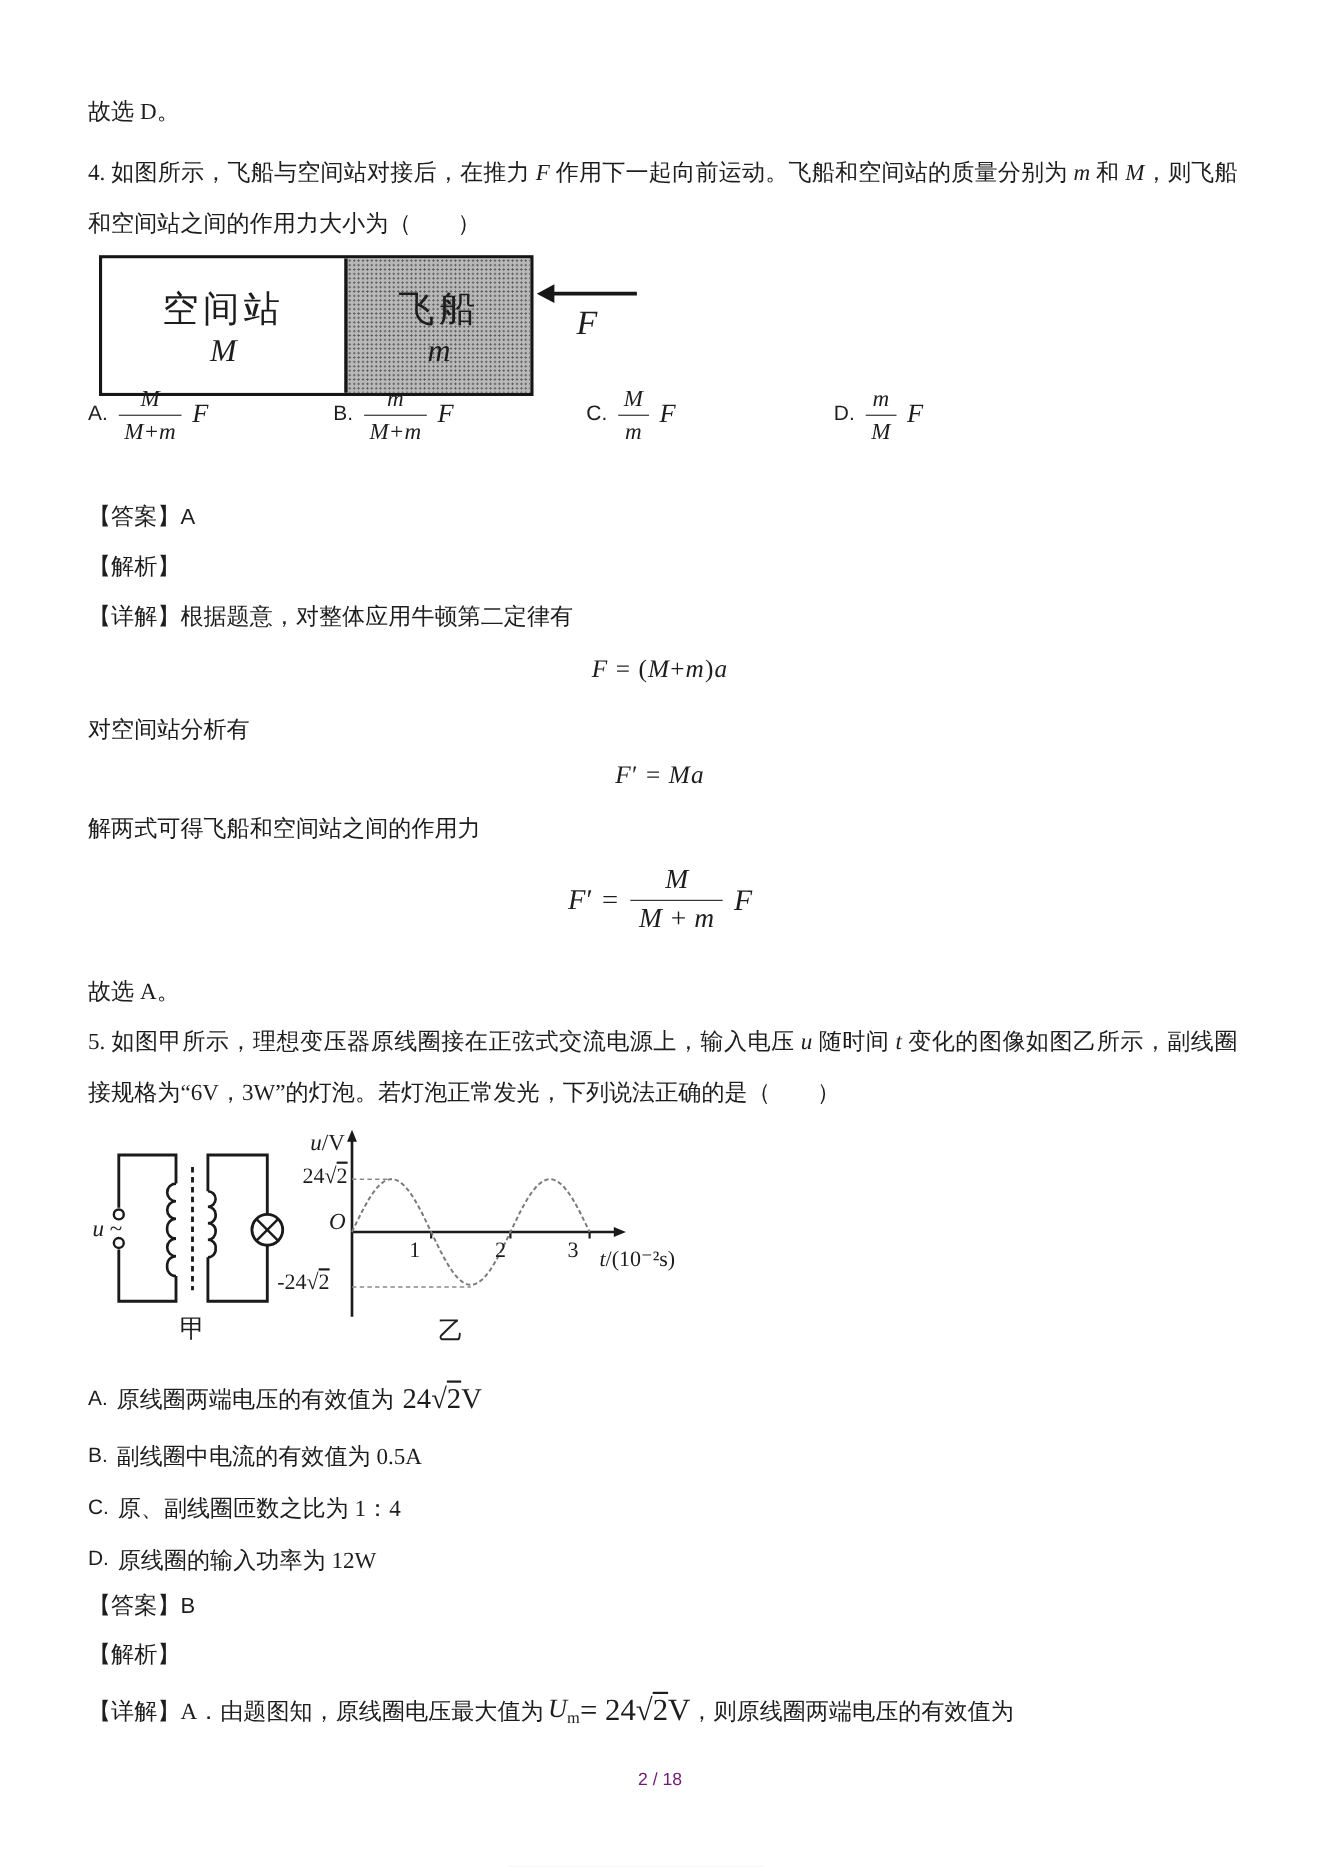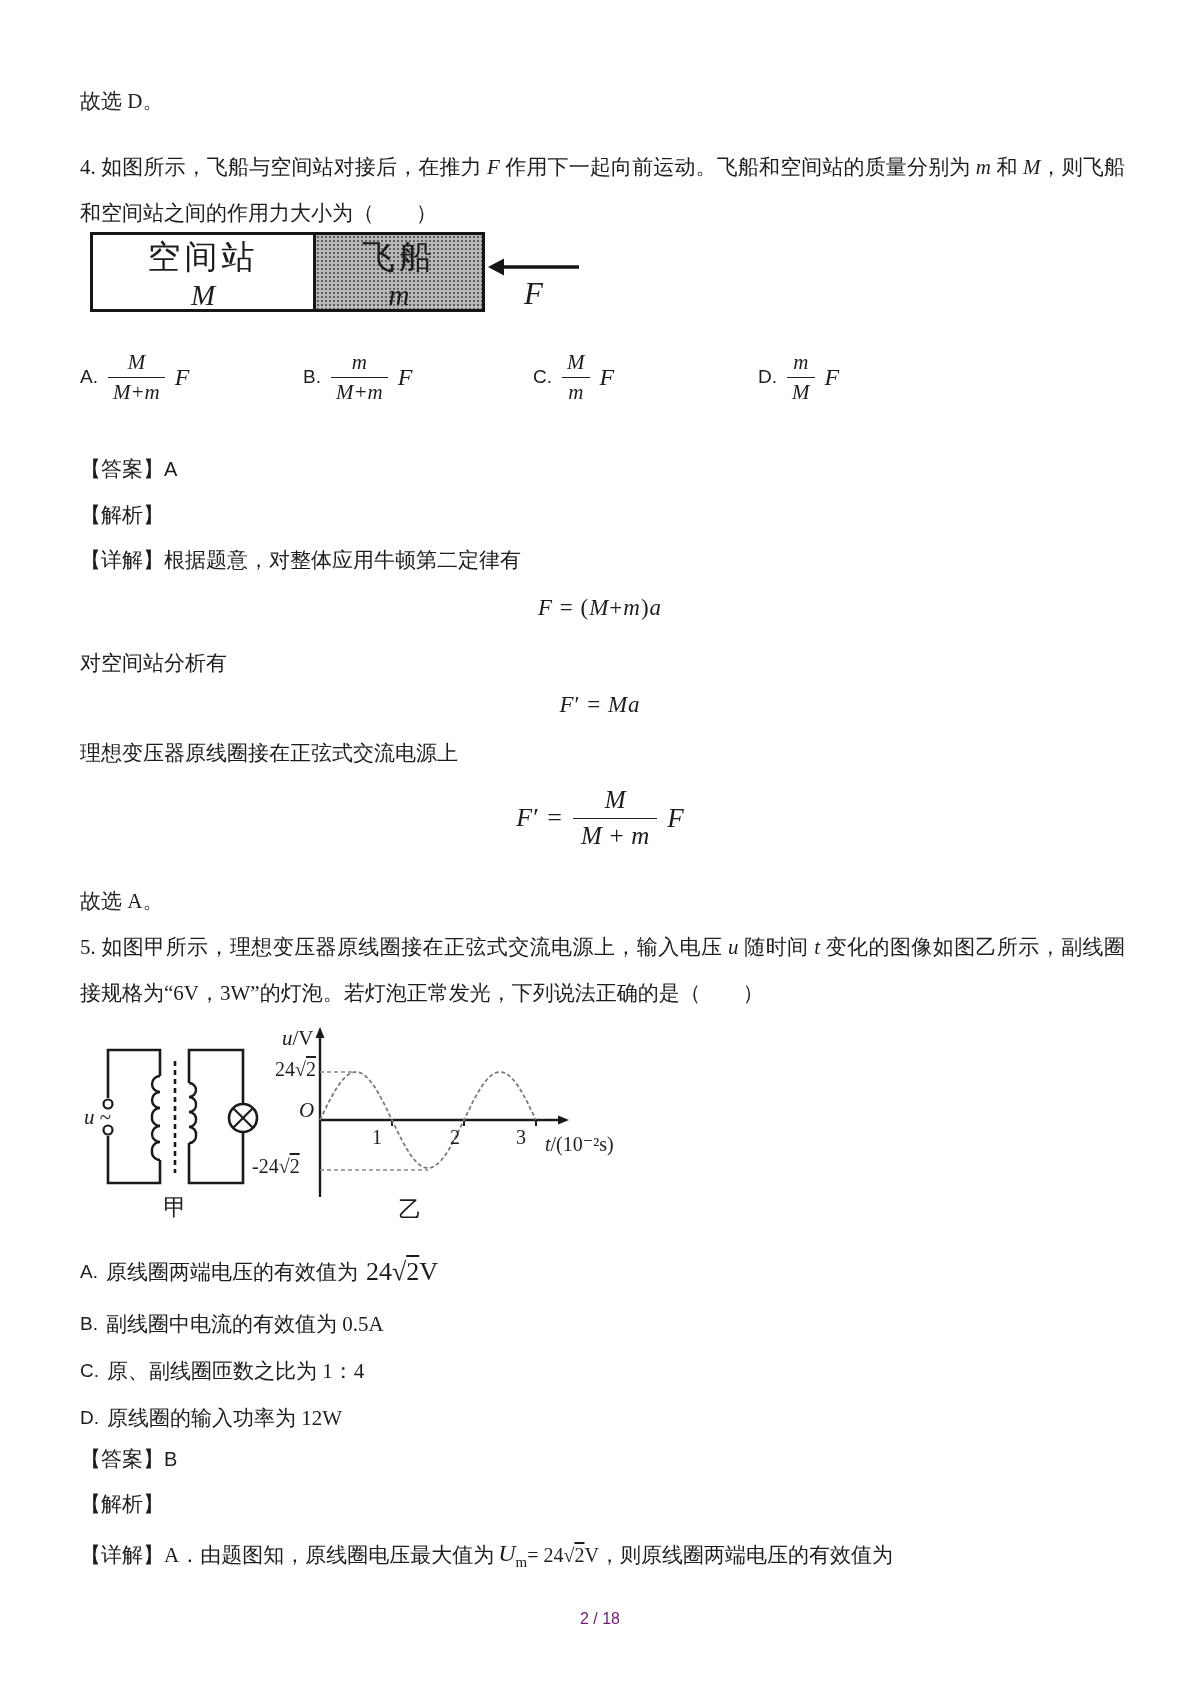--- a/index.html
+++ b/index.html
@@ -37,23 +37,23 @@
   .footer{font-family:"Liberation Sans","DejaVu Sans",sans-serif;font-size:16px;color:#701a75;}
   svg{display:block;}
 </style>
 </head>
 <body>
 
 <div class="page">
 
   <div class="abs cn" style="left:80px;top:78px;">故选 D。</div>
 
-  <div class="abs cn just" style="left:80px;top:144px;width:1045px;"><span>4. 如图所示，飞船与空间站对接后，在推力 </span><span class="v">F</span><span> 作用下一起向前运动。飞船和空间站的质量分别为 </span><span class="v">m</span><span> 和 </span><span class="v">M</span><span>，则飞船和空间站之间的作用力大小为（　　）</span></div>
-
-  <div class="abs" style="left:90px;top:232px;width:395px;height:80px;">
+  <div class="abs cn just" style="left:80px;top:134px;width:1045px;"><span>4. 如图所示，飞船与空间站对接后，在推力 </span><span class="v">F</span><span> 作用下一起向前运动。飞船和空间站的质量分别为 </span><span class="v">m</span><span> 和 </span><span class="v">M</span><span>，则飞船和空间站之间的作用力大小为（　　）</span></div>
+
+  <div class="abs" style="left:90px;top:232px;width:395px;height:128px;">
     <div class="figbox">
       <div class="fig-left">
         <span class="fig-name">空间站</span>
         <span class="fig-mass">M</span>
       </div>
       <div class="fig-right">
         <span class="fig-name">飞船</span>
         <span class="fig-mass">m</span>
       </div>
     </div>
@@ -101,21 +101,21 @@
     <span>【答案】</span><span class="ansletter">A</span>
   </div>
   <div class="abs tagline" style="left:80px;top:501px;">【解析】</div>
   <div class="abs tagline" style="left:80px;top:546px;">
     <span>【详解】</span><span>根据题意，对整体应用牛顿第二定律有</span>
   </div>
 
   <div class="abs centerline formula" style="top:595px;"><span class="v">F</span><span> = (</span><span class="v">M</span><span>+</span><span class="v">m</span><span>)</span><span class="v">a</span></div>
   <div class="abs cn" style="left:80px;top:640px;">对空间站分析有</div>
   <div class="abs centerline formula" style="top:692px;"><span class="v">F</span><span>′ = </span><span class="v">Ma</span></div>
-  <div class="abs cn" style="left:80px;top:730px;">理想变压器原线圈接在正弦式交流电源上</div>
+  <div class="abs cn" style="left:80px;top:730px;">解两式可得飞船和空间站之间的作用力</div>
 
   <div class="abs" style="left:80px;top:786px;width:1040px;display:flex;justify-content:center;align-items:center;gap:10px;">
     <span class="formula" style="font-size:26px;"><span class="v">F</span><span>′ = </span></span>
     <span class="frac bigfrac">
         <span class="num">M</span>
         <span class="den">M + m</span>
       </span>
     <span class="tailF" style="font-size:27px;">F</span>
   </div>
 
@@ -191,19 +191,19 @@
   </div>
 
   <div class="abs tagline" style="left:80px;top:1445px;">
     <span>【答案】</span><span class="ansletter">B</span>
   </div>
   <div class="abs tagline" style="left:80px;top:1490px;">【解析】</div>
   <div class="abs tagline" style="left:80px;top:1540px;display:flex;align-items:center;flex-wrap:wrap;">
     <span>【详解】</span>
     <span>A．由题图知，原线圈电压最大值为</span>
     <span class="math" style="font-size:24px;margin-left:4px;"><i class="v">U</i><sub style="font-size:15px;">m</sub></span>
-    <span class="math" style="font-size:20px;"> = 24√<span class="rad">2</span>V</span>
+    <span class="math" style="font-size:28px;"> = 24√<span class="rad">2</span>V</span>
     <span>，则原线圈两端电压的有效值为</span>
   </div>
 
   <div class="abs footer" style="left:0;top:1610px;width:1200px;text-align:center;">2 / 18</div>
 
 </div>
 
 </body></html>

